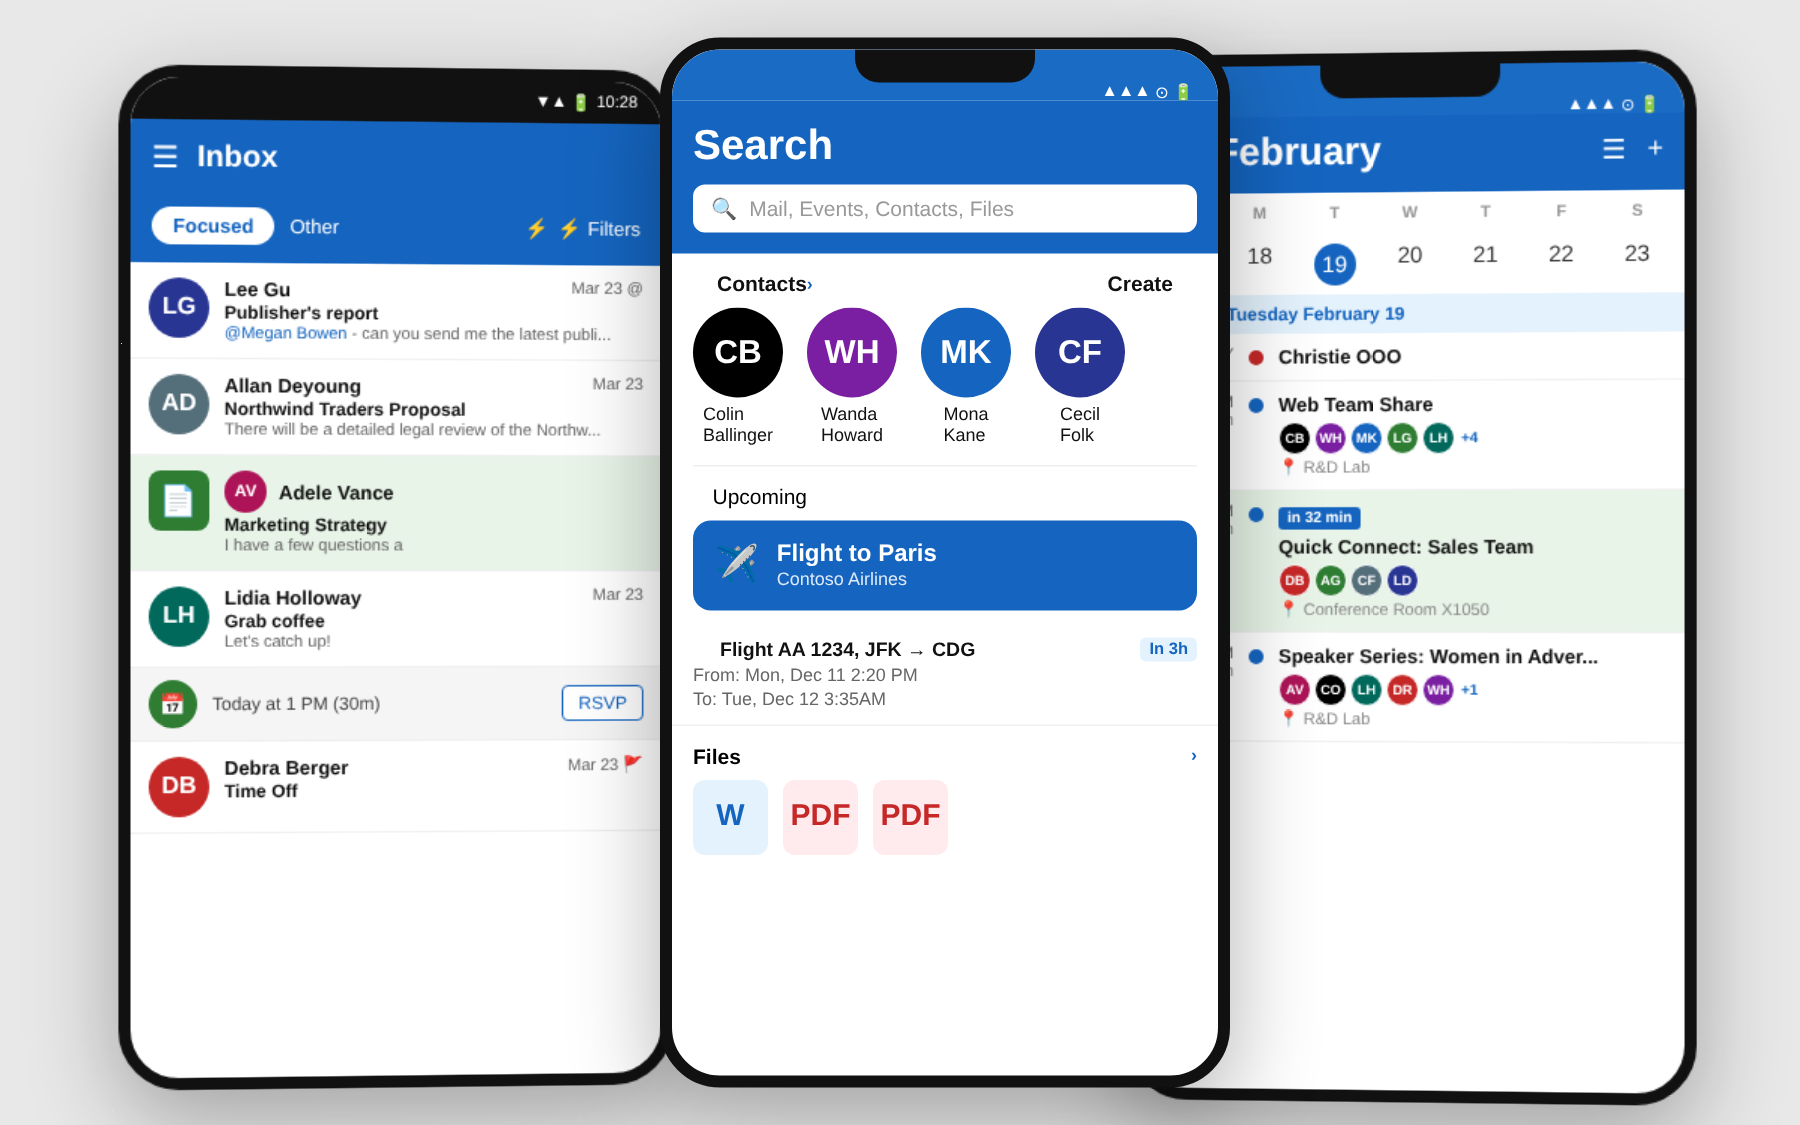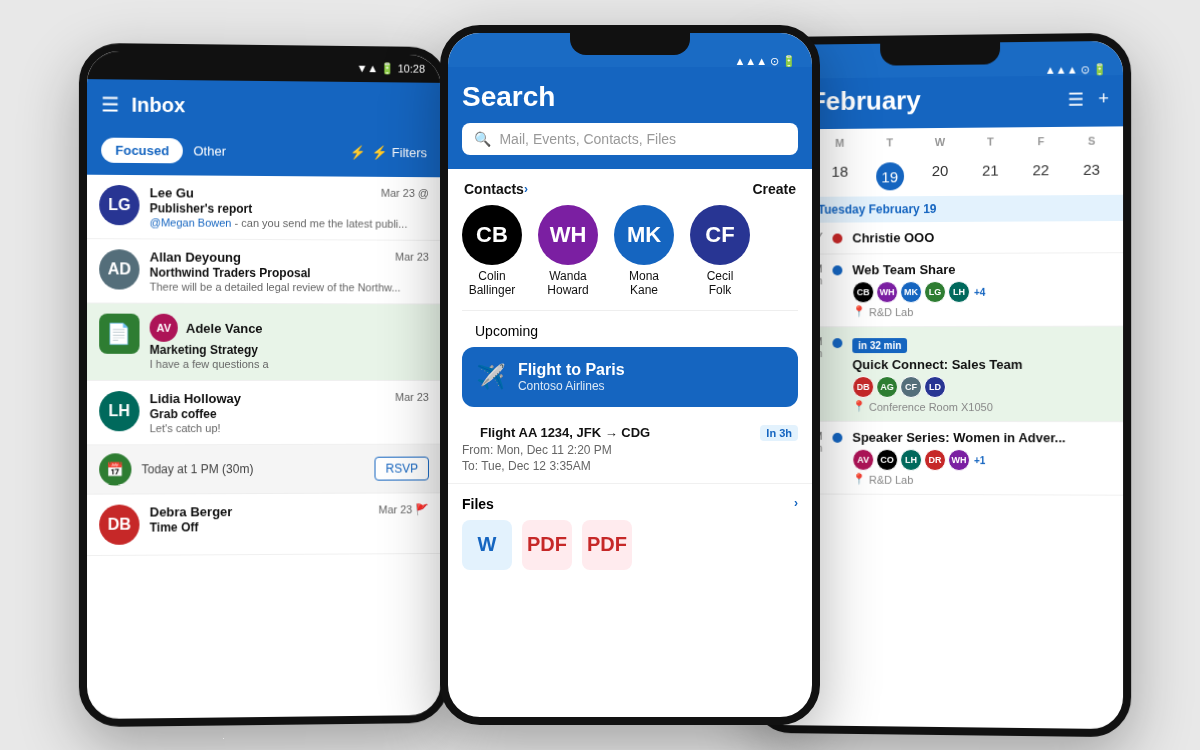--- a/index.html
+++ b/index.html
@@ -233,21 +233,21 @@
       align-items: center;
       gap: 8px;
       color: #999;
       font-size: 14px;
     }
 
     .section-header {
       display: flex;
       justify-content: space-between;
       align-items: center;
-      padding: 12px 16px 8px;
+      padding: 12px 30px 8px;
       font-size: 14px;
       font-weight: 600;
       color: #111;
     }
     .section-chevron { color: #1565C0; font-size: 12px; }
 
     .contacts-row {
       display: flex;
       padding: 0 10px 12px;
       gap: 8px;
@@ -266,21 +266,21 @@
       border-radius: 50%;
       overflow: hidden;
       background: #ddd;
       display: flex;
       align-items: center;
       justify-content: center;
       font-size: 22px;
       font-weight: 600;
       color: white;
     }
-    .contact-name { font-size: 12px; text-align: center; color: #111; font-weight: 500; line-height: 1.2; }
+    .contact-name { font-size: 12px; color: #111; font-weight: 500; line-height: 1.2; }
 
     .divider { height: 1px; background: #eee; margin: 0 14px; }
 
     .upcoming-section { padding: 12px 27px 8px; font-size: 14px; font-weight: 400; }
 
     .flight-card {
       margin: 0 14px 8px;
       background: #1565C0;
       border-radius: 12px;
       padding: 14px;

